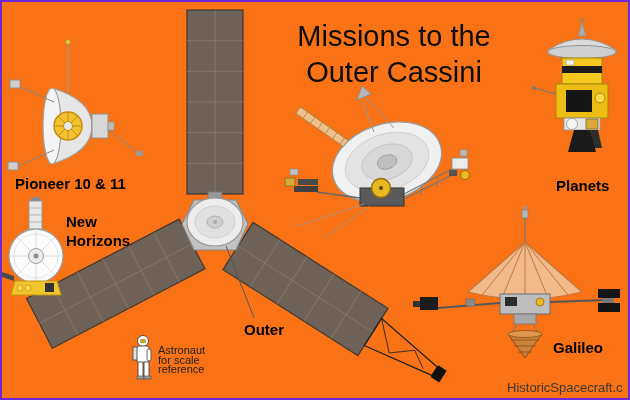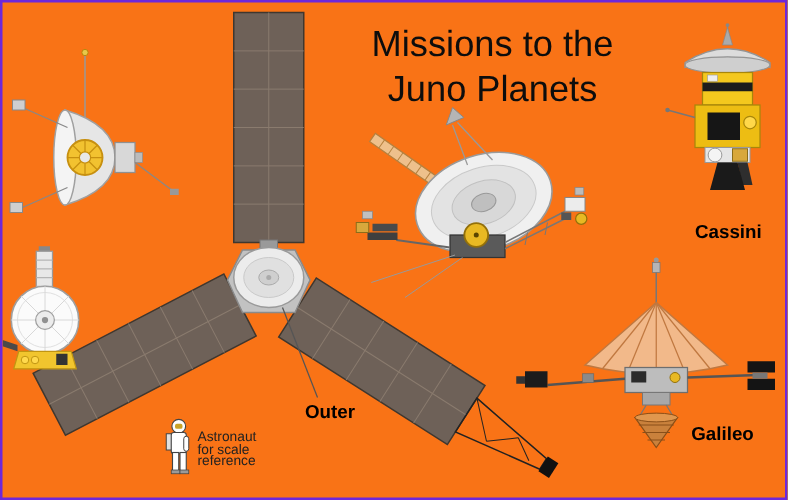--- a/index.html
+++ b/index.html
@@ -234,32 +234,38 @@
       <rect x="145" y="347" width="4" height="12" rx="2" fill="#ffffff" stroke="#444" stroke-width="0.8"></rect>
       <rect x="136" y="360" width="5" height="15" fill="#ffffff" stroke="#444" stroke-width="0.9"></rect>
       <rect x="142" y="360" width="5" height="15" fill="#ffffff" stroke="#444" stroke-width="0.9"></rect>
       <rect x="135" y="374" width="7" height="3" fill="#9a9a9a" stroke="#444" stroke-width="0.6"></rect>
       <rect x="142" y="374" width="7" height="3" fill="#9a9a9a" stroke="#444" stroke-width="0.6"></rect>
     </g>
   </svg>
 
   <div class="title">
     <div>Missions to the</div>
-    <div>Juno Planets</div>
+    <div>Outer Cassini</div>
   </div>
 
-
+  <div class="label" style="left:13px;top:172px;">Pioneer 10 &amp; 11</div>
+
+  <div class="label" style="left:64px;top:210px;">
+    <div>New</div>
+    <div>Horizons</div>
+  </div>
 
 
   <div class="label" style="left:242px;top:318px;">Outer</div>
 
-  <div class="label" style="left:554px;top:174px;">Cassini</div>
+  <div class="label" style="left:554px;top:174px;">Planets</div>
 
   <div class="label" style="left:551px;top:336px;text-align:center;">Galileo</div>
 
   <div class="caption">
     <div>Astronaut</div>
     <div>for scale</div>
     <div>reference</div>
   </div>
 
+  <div class="watermark">HistoricSpacecraft.c</div>
 
 </div>
 
 </body></html>

